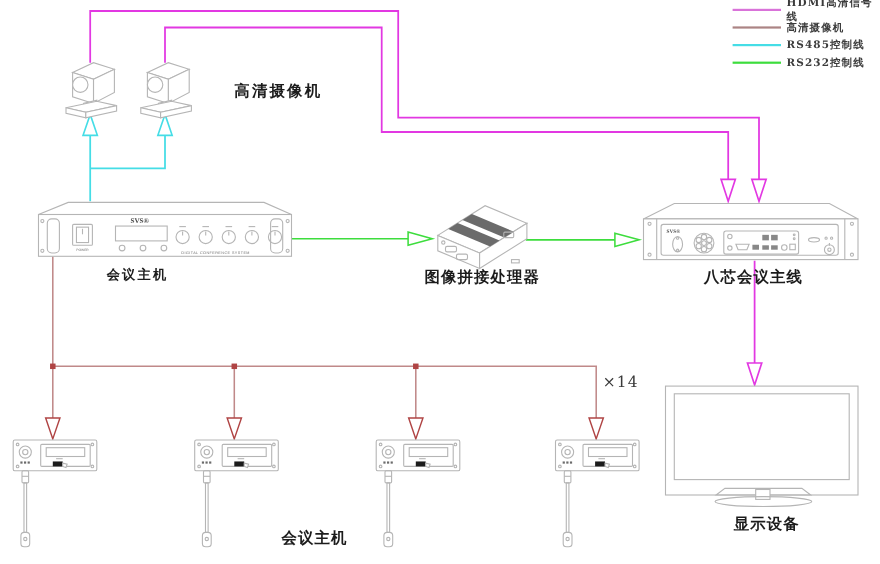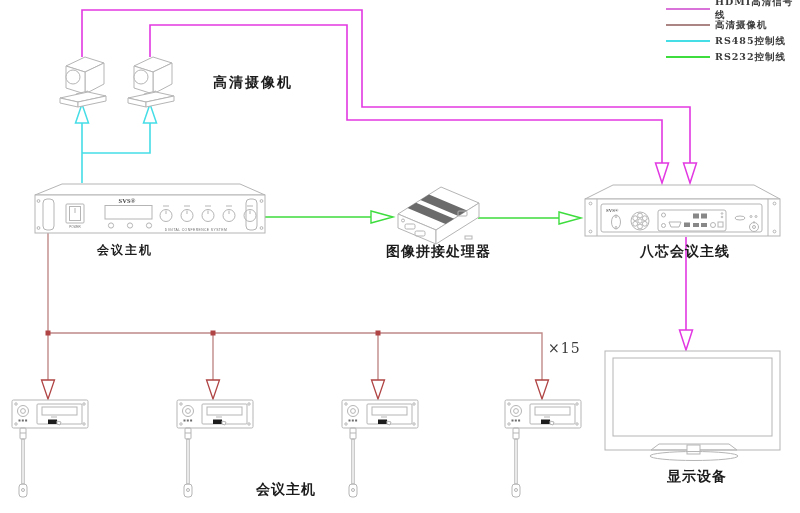--- a/index.html
+++ b/index.html
@@ -242,15 +242,15 @@
     <span class="legend-label">RS232控制线</span>
   </div>
 </div>
 
 <div class="cn-label" style="left:185px;top:74px;font-size:14px;margin-left:28px;">高清摄像机</div>
 <div class="cn-label" style="left:97px;top:242px;font-size:12px;">会议主机</div>
 <div class="cn-label" style="left:386px;top:243px;font-size:14px;letter-spacing:1px;">图像拼接处理器</div>
 <div class="cn-label" style="left:640px;top:243px;font-size:14px;letter-spacing:1px;">八芯会议主线</div>
 <div class="cn-label" style="left:667px;top:468px;font-size:14px;letter-spacing:1px;">显示设备</div>
 <div class="cn-label" style="left:256px;top:481px;font-size:14px;letter-spacing:1px;">会议主机</div>
-<div class="mult-label" style="left:548px;top:340px;">×15</div>
+<div class="mult-label" style="left:548px;top:340px;">×14</div>
 
 </div>
 
 </body></html>

